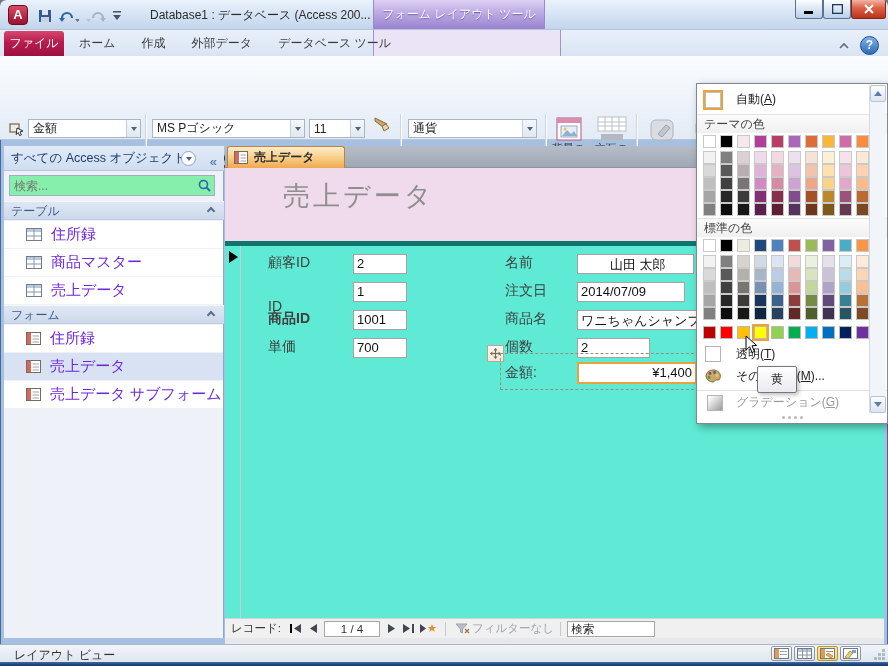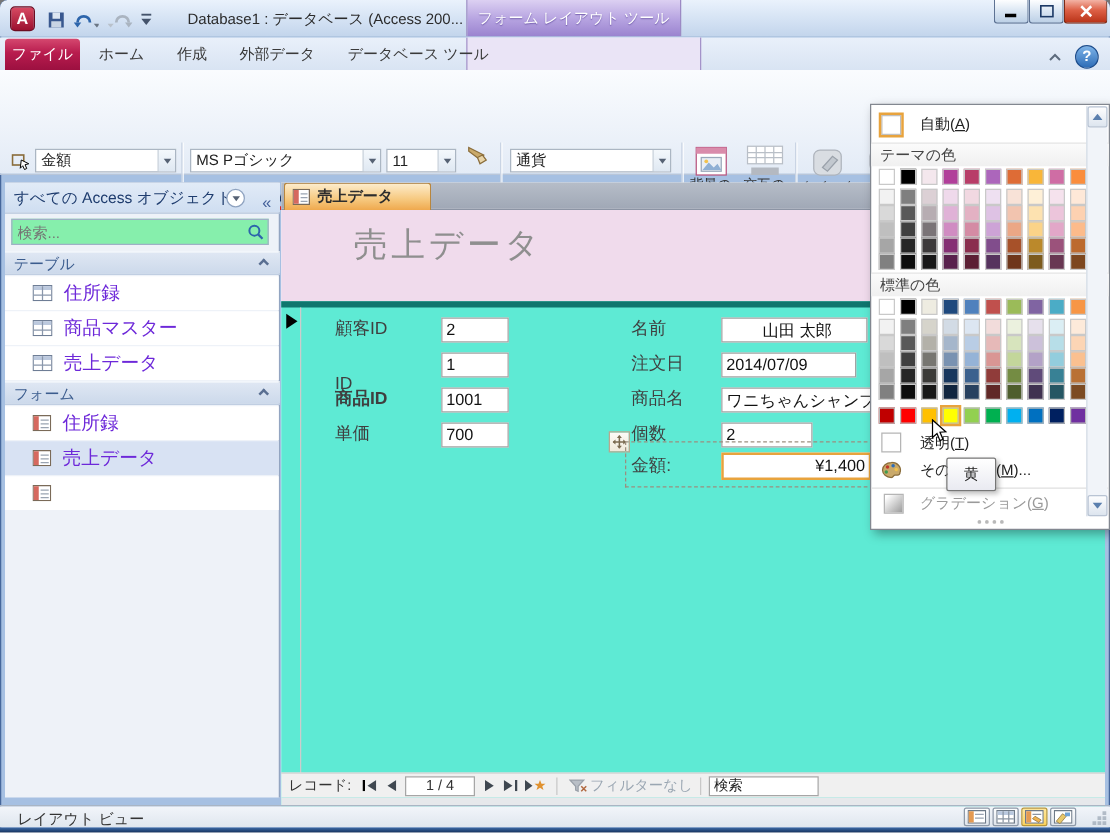--- a/index.html
+++ b/index.html
@@ -448,20 +448,21 @@
       <div class="navitem" style="top: 381px;">
         <span class="nico">
           <svg width="15" height="13">
             <rect x="0.5" y="0.5" width="14" height="12" fill="#fff" stroke="#7a6a58"></rect>
             <rect x="1" y="1" width="4" height="11" fill="#d6695f"></rect>
             <line x1="6.5" y1="4" x2="13" y2="4" stroke="#9aa4b2"></line>
             <line x1="6.5" y1="7" x2="13" y2="7" stroke="#9aa4b2"></line>
             <line x1="6.5" y1="10" x2="13" y2="10" stroke="#9aa4b2"></line>
           </svg>
         </span>
+        <span>売上データ サブフォーム</span>
       </div>
     </div>
 
   <div id="docarea" class="a">
     <div id="doctabbar" class="a">
       <div id="doctab">
         <span class="ico" style="margin-right:6px">
             <svg width="14" height="13">
               <rect x="0.5" y="0.5" width="13" height="12" fill="#fff" stroke="#7a6a58"></rect>
               <rect x="1" y="1" width="4" height="11" fill="#d6695f"></rect>

